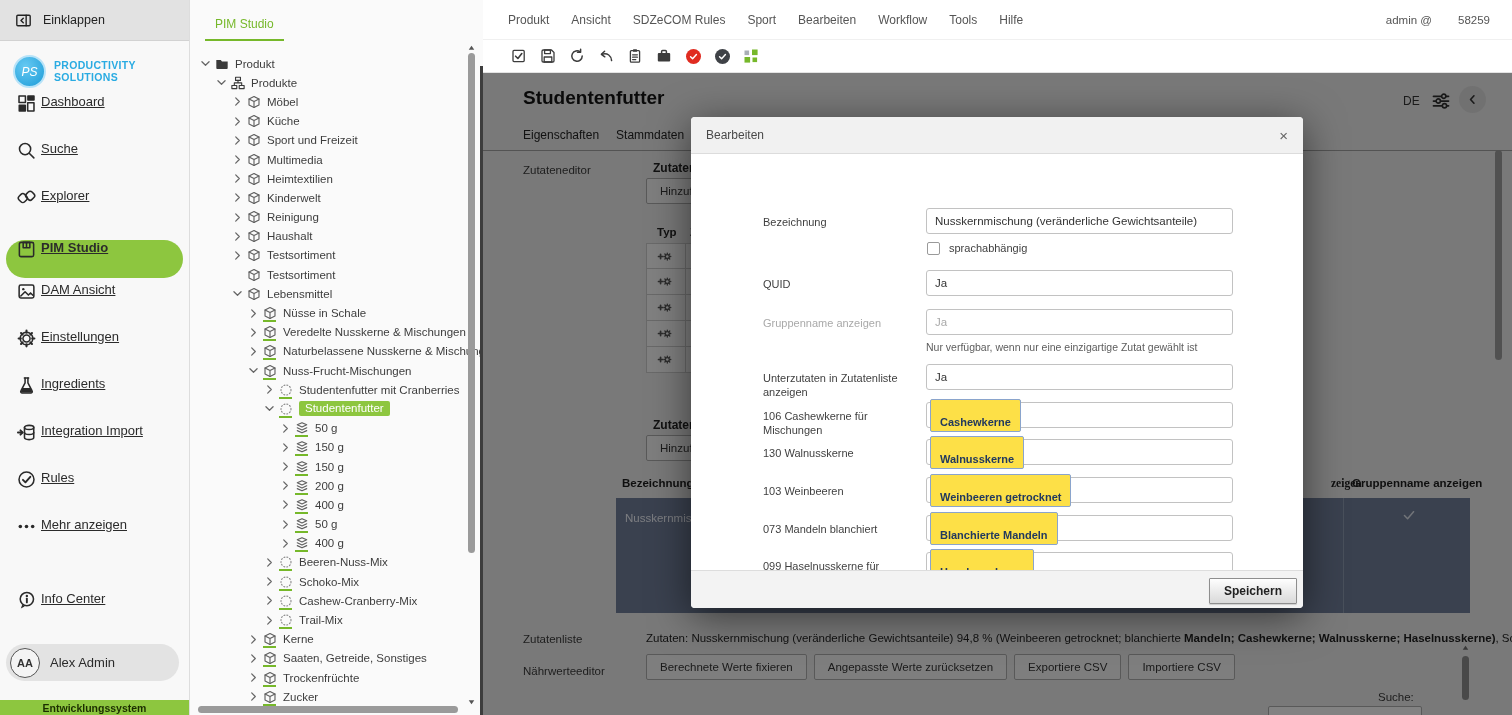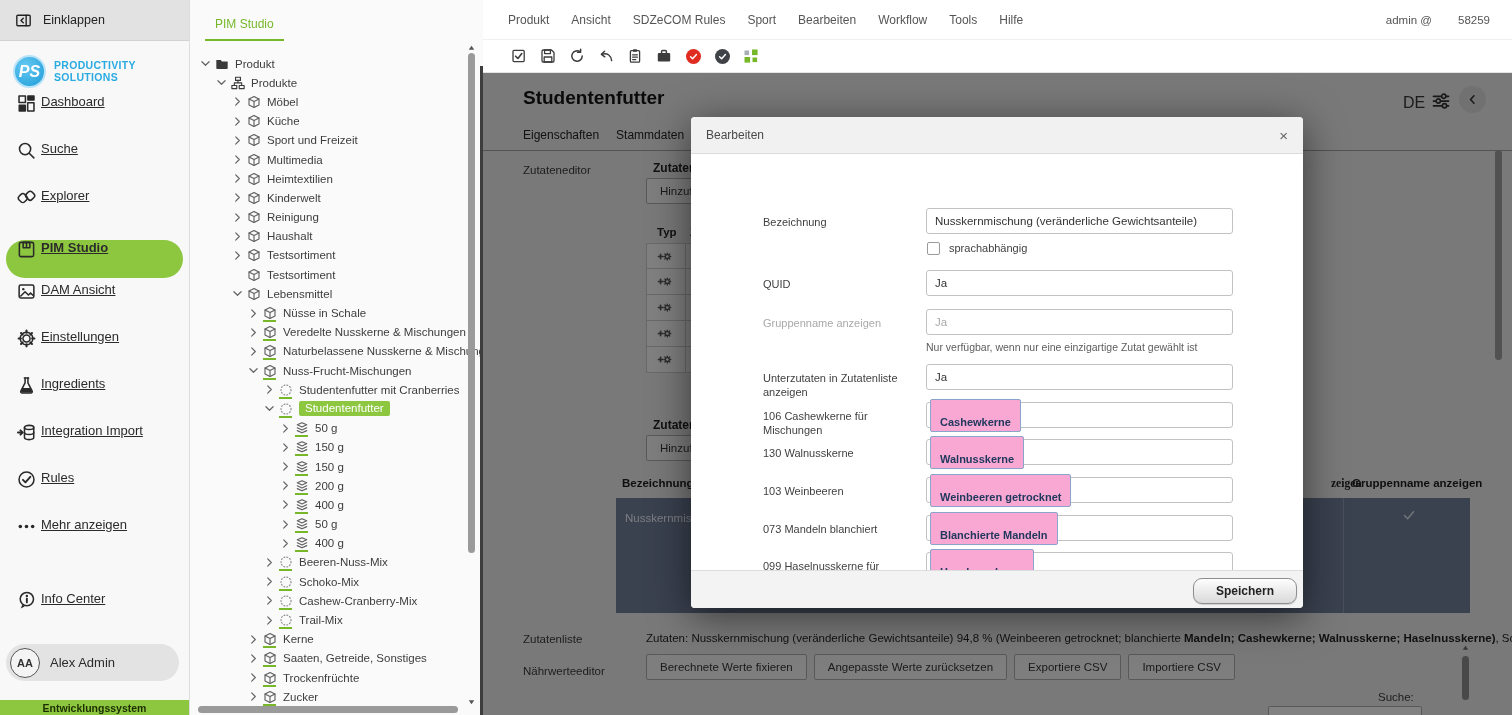--- a/index.html
+++ b/index.html
@@ -5,21 +5,21 @@
   *{margin:0;padding:0;box-sizing:border-box;}
   html,body{background:#2b2b2b;}
   body{font-family:"Liberation Sans",sans-serif;-webkit-font-smoothing:antialiased;}
   .app{position:relative;width:1512px;height:715px;background:#fff;overflow:hidden;color:#333;font-size:12px;}
 
   
   .sidebar{position:absolute;left:0;top:0;width:190px;height:715px;background:#f8f8f8;border-right:1px solid #ddd;}
   .collapse-header{height:41px;background:#e2e2e2;border-bottom:1px solid #d2d2d2;display:flex;align-items:center;gap:11px;padding:0 15px;font-size:12.5px;color:#222;cursor:pointer;}
   .collapse-header .icn{width:17px;height:17px;color:#222;}
   .logo{display:flex;align-items:center;gap:8px;padding:13px 12px 6px 13px;height:54px;}
-  .logo-badge{flex:0 0 auto;width:33px;height:33px;border-radius:50%;background:radial-gradient(circle at 36% 32%,#66c9f2,#1d9cd8);border:2px solid #b8e3f8;color:#fff;font-weight:bold;font-style:italic;display:flex;align-items:center;justify-content:center;font-size:16px;}
+  .logo-badge{flex:0 0 auto;width:33px;height:33px;border-radius:50%;background:radial-gradient(circle at 36% 32%,#66c9f2,#1d9cd8);border:2px solid #b8e3f8;color:#fff;font-weight:normal;font-style:italic;display:flex;align-items:center;justify-content:center;font-size:12px;}
   .logo-text{color:#29abe2;font-weight:bold;font-size:10.5px;line-height:1.08;letter-spacing:.3px;}
   #sidebar-nav{position:absolute;top:94px;left:0;right:0;}
   .nav-item{display:flex;gap:5px;height:47px;padding:0 17px;font-size:13px;color:#2b2b2b;cursor:pointer;text-decoration:underline;}
   .nav-item .icn{width:19px;height:19px;color:#2a2a2a;flex:0 0 auto;}
   .nav-item.active{height:38px;margin:4.5px 6px;padding:0 11px;background:#8dc63f;border-radius:19px;font-weight:bold;}
   .info-item{position:absolute;top:591px;left:0;right:0;}
   .user-pill{position:absolute;top:644px;left:6px;right:10px;height:37px;background:#e3e3e3;border-radius:19px;display:flex;align-items:center;gap:10px;padding:0 4px;cursor:pointer;}
   .avatar{width:30px;height:30px;border-radius:50%;background:#f4f4f4;border:1.5px solid #555;color:#333;font-size:11px;font-weight:bold;display:flex;align-items:center;justify-content:center;}
   .user-name{font-size:13px;color:#2b2b2b;}
   .env-bar{position:absolute;bottom:0;left:0;width:100%;height:15px;background:#8dc63f;color:#1c2e00;font-size:10.5px;font-weight:bold;display:flex;align-items:center;justify-content:center;}
@@ -48,21 +48,21 @@
   .menubar-right{margin-left:auto;display:flex;align-items:center;gap:26px;font-size:11.5px;color:#555;}
   .toolbar{height:33px;background:#fff;border-bottom:1px solid #e3e3e3;display:flex;align-items:center;gap:7px;padding:0 25px;}
   .tool-btn{width:22px;height:22px;display:flex;align-items:center;justify-content:center;cursor:pointer;}
   .tool-btn .icn{width:16px;height:16px;color:#3c3c3c;}
   .circle-badge{width:15px;height:15px;border-radius:50%;display:flex;align-items:center;justify-content:center;}
   .circle-badge .icn{width:9px;height:9px;color:#fff;}
 
   .content{position:absolute;left:0;top:73px;right:0;bottom:0;background:#e4e4e4;overflow:hidden;}
   .content .abs{position:absolute;}
   .page-title{left:40px;top:14px;font-size:19px;font-weight:bold;color:#141414;}
-  .lang-label{left:920px;top:21px;font-size:16px;color:#333;cursor:pointer;}
+  .lang-label{left:920px;top:21px;font-size:12px;color:#333;cursor:pointer;}
   .sliders-btn{left:948px;top:18px;width:20px;height:20px;color:#2e2e2e;cursor:pointer;}
   .back-circle{left:976px;top:13px;width:27px;height:27px;border-radius:50%;background:#d6d6d6;display:flex;align-items:center;justify-content:center;color:#333;cursor:pointer;}
   .back-circle .icn{width:13px;height:13px;}
   .tabs{left:40px;top:55px;display:flex;gap:17px;}
   .tab{font-size:12px;color:#222;padding-bottom:10px;cursor:pointer;}
   .tabs-border{left:0;top:77px;right:0;height:1px;background:#9d9d9d;}
 
   .fld-label{font-size:11.5px;color:#3a3a3a;}
   .sec-heading{font-size:12px;font-weight:bold;color:#222;}
   .gray-btn{background:#efefef;border:1px solid #a8a8a8;border-radius:2px;font-size:11.5px;color:#333;padding:6px 13px;font-family:inherit;cursor:pointer;white-space:nowrap;}
@@ -90,26 +90,26 @@
   
   .modal{position:absolute;left:208px;top:44px;width:612px;height:491px;background:#fff;z-index:10;border-radius:4px;box-shadow:0 8px 40px rgba(0,0,0,.55);}
   .modal-header{height:37px;background:#f1f1f1;border-bottom:1px solid #dcdcdc;border-radius:4px 4px 0 0;display:flex;align-items:center;padding:0 15px;font-size:12px;color:#4a4a4a;}
   .modal-close{margin-left:auto;font-size:15px;color:#666;cursor:pointer;line-height:1;}
   .modal-body{position:relative;height:416px;}
   .m-label{position:absolute;left:72px;width:163px;font-size:11px;color:#3f3f3f;line-height:14px;}
   .m-label.dis{color:#a9a9a9;}
   .m-input{position:absolute;left:235px;width:307px;height:26px;border:1px solid #c2c2c2;border-radius:3px;background:#fff;font-family:inherit;font-size:11.5px;color:#333;padding:0 8px;}
   .m-input.dis{color:#a9a9a9;}
   .m-input.tagbox{display:flex;align-items:center;padding:0 3px;}
-  .chip{background:#f9a8d4;border:1px solid #8aa4cc;border-radius:2px;color:#22395e;font-size:11px;font-weight:bold;padding:16px 9px 3px;cursor:pointer;}
+  .chip{background:#fde047;border:1px solid #8aa4cc;border-radius:2px;color:#22395e;font-size:11px;font-weight:bold;padding:16px 9px 3px;cursor:pointer;}
   .m-hint{position:absolute;left:235px;font-size:10.5px;color:#5d5d5d;}
   .m-check{position:absolute;left:236px;width:13px;height:13px;border:1px solid #9a9a9a;border-radius:2px;background:#fff;cursor:pointer;}
   .m-check-label{position:absolute;left:258px;font-size:11px;color:#3f3f3f;}
   .modal-footer{height:38px;background:#f3f3f3;border-top:1px solid #ddd;border-radius:0 0 4px 4px;position:relative;}
-  .save-btn{position:absolute;right:6px;top:7px;background:linear-gradient(#fefefe,#d9d9d9);border:1px solid #8e8e8e;border-radius:9px;font-family:inherit;font-size:12px;font-weight:bold;color:#222;padding:5px 22px;cursor:pointer;box-shadow:0 1px 1px rgba(0,0,0,.15);}
+  .save-btn{position:absolute;right:6px;top:7px;background:linear-gradient(#fefefe,#d9d9d9);border:1px solid #8e8e8e;border-radius:1px;font-family:inherit;font-size:12px;font-weight:bold;color:#222;padding:5px 14px;cursor:pointer;box-shadow:0 1px 1px rgba(0,0,0,.15);}
 
   .icn{display:inline-block;}
   .icn svg{display:block;width:100%;height:100%;}
   b{font-weight:bold;}
 </style>
 </head>
 <body>
 
 <div class="app">
 

